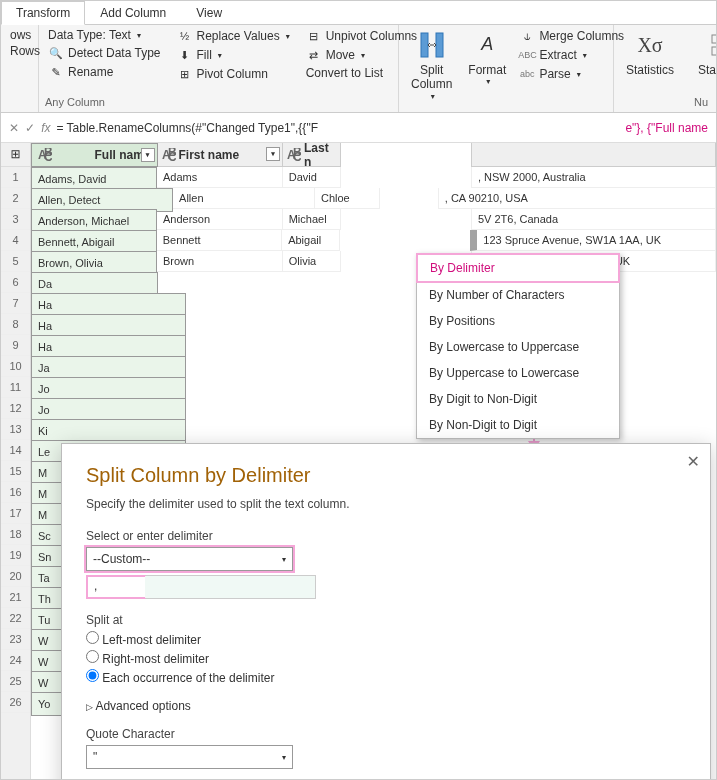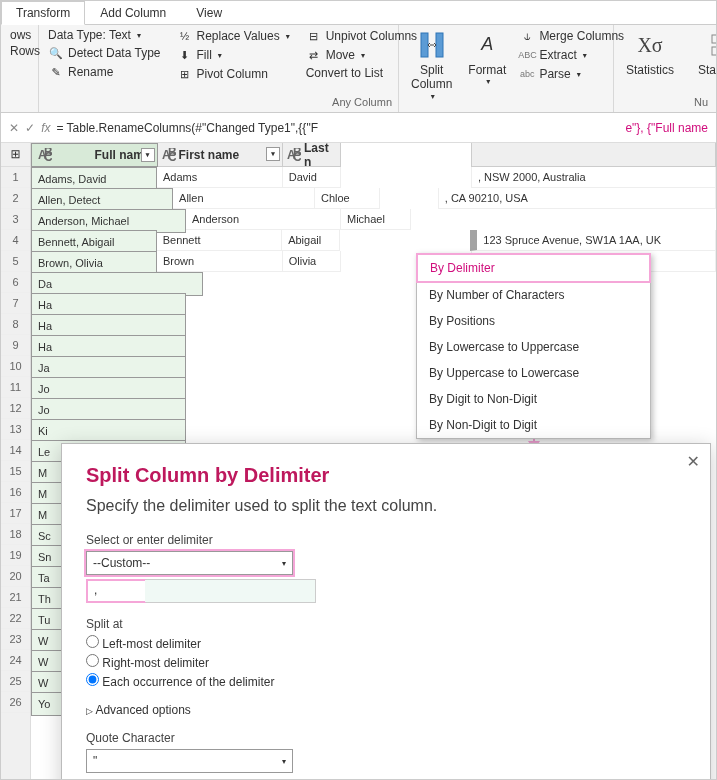--- a/index.html
+++ b/index.html
@@ -2,21 +2,21 @@
 <html><head>
 <meta charset="utf-8">
 <style>
 *{box-sizing:border-box;margin:0;padding:0;font-family:"Segoe UI",Arial,sans-serif;font-size:12px;color:#333}
 body{background:#fff;width:717px;height:780px;overflow:hidden;border:1px solid #ccc}
 .tabs{display:flex;height:24px;border-bottom:1px solid #ccc;background:#fff}
 .tab{padding:4px 14px;border:1px solid transparent;cursor:pointer}
 .tab.active{border:1px solid #ccc;border-bottom-color:#fff;margin-bottom:-1px;background:#fff}
 .ribbon{display:flex;height:88px;border-bottom:1px solid #ccc;background:#f5f5f5}
 .rgroup{border-right:1px solid #d8d8d8;padding:2px 6px;display:flex;flex-direction:column;justify-content:space-between;position:relative}
-.rgroup .glabel{text-align:right;color:#666;font-size:11px;padding:2px 0}
+.rgroup .glabel{text-align:left;color:#666;font-size:11px;padding:2px 0}
 .rbtn{display:flex;align-items:center;gap:4px;padding:1px 3px;cursor:pointer;white-space:nowrap}
 .rico{width:16px;height:16px;display:inline-flex;align-items:center;justify-content:center;font-size:11px}
 .bigbtn{display:flex;flex-direction:column;align-items:center;padding:2px 6px;cursor:pointer;text-align:center;line-height:1.2}
 .bigico{width:32px;height:32px;display:flex;align-items:center;justify-content:center;margin-bottom:2px}
 .dd{font-size:8px;margin-left:2px}
 .fbar{display:flex;align-items:center;height:30px;border-bottom:1px solid #ddd;padding:0 8px;gap:6px}
 .fbar .fx{font-style:italic;color:#888}
 .formula{font-family:Consolas,monospace;font-size:12px}
 .hl{color:#d10e7d}
 .grid{display:flex;height:calc(780px - 24px - 88px - 30px);position:relative}
@@ -24,28 +24,28 @@
 .rowcol .hcell{height:24px;border-bottom:1px solid #ddd}
 .rowcol .rnum{height:21px;border-bottom:1px solid #eee;text-align:center;line-height:20px;color:#666;font-size:11px}
 .datacols{flex:1;overflow:hidden}
 .headrow{display:flex;height:24px}
 .colh{border-right:1px solid #ccc;border-bottom:1px solid #ccc;background:#efefef;display:flex;align-items:center;padding:0 4px;gap:3px;position:relative;font-weight:600;font-size:11px}
 .colh.sel{background:#d8ead8}
 .colh .filt{position:absolute;right:2px;top:4px;width:14px;height:14px;border:1px solid #999;display:flex;align-items:center;justify-content:center;font-size:7px;background:#fff}
 .datarow{display:flex;height:21px}
 .cell{border-right:1px solid #eee;border-bottom:1px solid #eee;padding:0 6px;line-height:20px;overflow:hidden;white-space:nowrap;font-size:11px}
 .cell.sel{background:#eaf5ea}
-.dropdown{position:absolute;left:415px;top:110px;width:235px;background:#fff;border:1px solid #bbb;box-shadow:2px 2px 6px rgba(0,0,0,0.25);z-index:50}
+.dropdown{position:absolute;left:415px;top:110px;width:204px;background:#fff;border:1px solid #bbb;box-shadow:2px 2px 6px rgba(0,0,0,0.25);z-index:50}
 .ddi{padding:6px 12px;cursor:pointer;font-size:12px}
 .ddi.hl{border:2px solid #f5a6d8;margin:-1px}
 .arrow{position:absolute;left:518px;top:260px;z-index:45}
 .dialog{position:absolute;left:60px;top:300px;width:650px;height:465px;background:#fff;border:1px solid #bbb;box-shadow:0 4px 20px rgba(0,0,0,0.2);z-index:60;padding:20px 24px}
 .dialog .close{position:absolute;right:10px;top:8px;font-size:16px;cursor:pointer;color:#666}
-.dialog h2{font-size:20px;font-weight:700;color:#be185d;margin-bottom:10px}
-.dialog .sub{color:#444;margin-bottom:18px;font-size:16px}
+.dialog h2{font-size:20px;font-weight:400;color:#a16207;margin-bottom:10px}
+.dialog .sub{color:#444;margin-bottom:18px;font-size:12px}
 .dialog label{display:block;margin:8px 0 4px;font-size:12px;color:#444}
 .sel{width:207px;height:24px;border:1px solid #999;padding:0 6px;display:flex;align-items:center;justify-content:space-between;margin-bottom:4px}
 .sel.hlb{outline:2px solid #f5a6d8}
 .inp{width:230px;height:24px;border:1px solid #ccc;padding:0 6px}
 .inp.seg{display:flex;padding:0}
 .inp.seg .p1{width:60px;border:2px solid #f5a6d8;border-right:1px solid #ccc;padding:2px 6px;margin:-1px}
 .inp.seg .p2{flex:1;background:#f0f9f5;padding:2px 6px}
 .radios{margin:4px 0 14px}
 .radios div{margin:3px 0;font-size:12px}
 .adv{margin:14px 0;cursor:pointer;font-size:12px}
@@ -280,35 +280,36 @@
         <div class="datarow">
           <div class="cell sel " style="width:155px">Allen, Detect</div>
           <div class="cell" style="width:155px">Allen</div>
           <div class="cell" style="width:70px">Chloe</div>
           <div class="cell" style="width:305px;margin-left:58px;border-left:1px solid #eee">, CA 90210, USA</div>
         </div>
         <div class="datarow">
           <div class="cell sel " style="width:155px">Anderson, Michael</div>
           <div class="cell" style="width:155px">Anderson</div>
           <div class="cell" style="width:70px">Michael</div>
+          <div class="cell" style="width:305px;margin-left:130px;border-left:1px solid #eee">5V 2T6, Canada</div>
         </div>
         <div class="datarow">
           <div class="cell sel " style="width:155px">Bennett, Abigail</div>
           <div class="cell" style="width:155px">Bennett</div>
           <div class="cell" style="width:70px">Abigail</div>
           <div class="cell" style="width:305px;margin-left:130px;border-left:7px solid #a3a3a3">123 Spruce Avenue, SW1A 1AA, UK</div>
         </div>
         <div class="datarow">
           <div class="cell sel " style="width:155px">Brown, Olivia</div>
           <div class="cell" style="width:155px">Brown</div>
           <div class="cell" style="width:70px">Olivia</div>
           <div class="cell" style="width:305px;margin-left:130px;border-left:1px solid #eee">789 Oak Drive, SW1A 1AA, UK</div>
         </div>
         <div class="datarow">
-          <div class="cell sel trunc" style="width:172px">Da</div>
+          <div class="cell sel trunc" style="width:127px">Da</div>
         </div>
         <div class="datarow">
           <div class="cell sel trunc" style="width:155px">Ha</div>
         </div>
         <div class="datarow">
           <div class="cell sel trunc" style="width:155px">Ha</div>
         </div>
         <div class="datarow">
           <div class="cell sel trunc" style="width:155px">Ha</div>
         </div>

